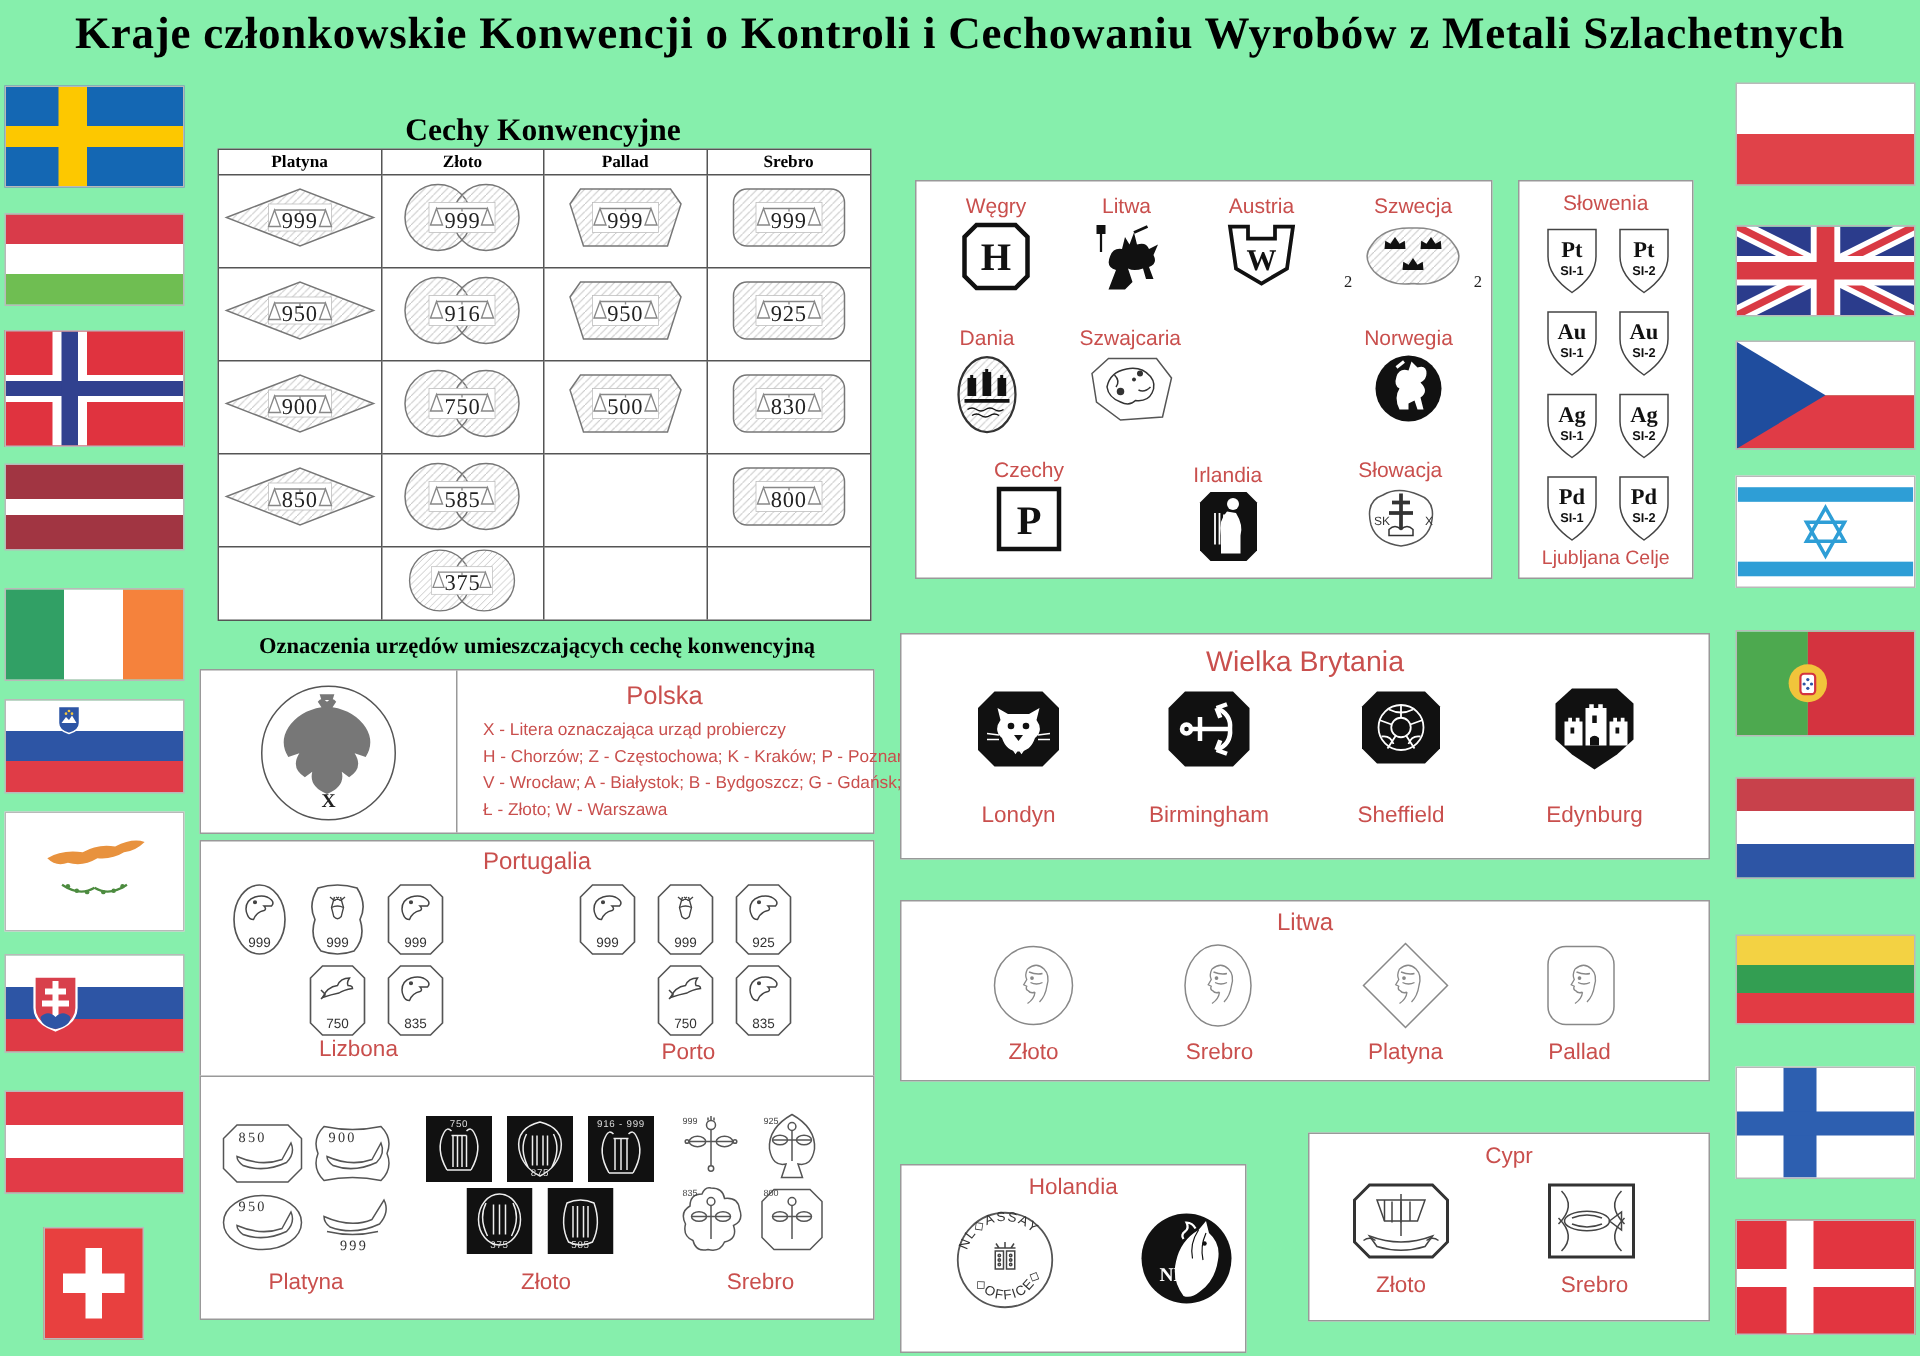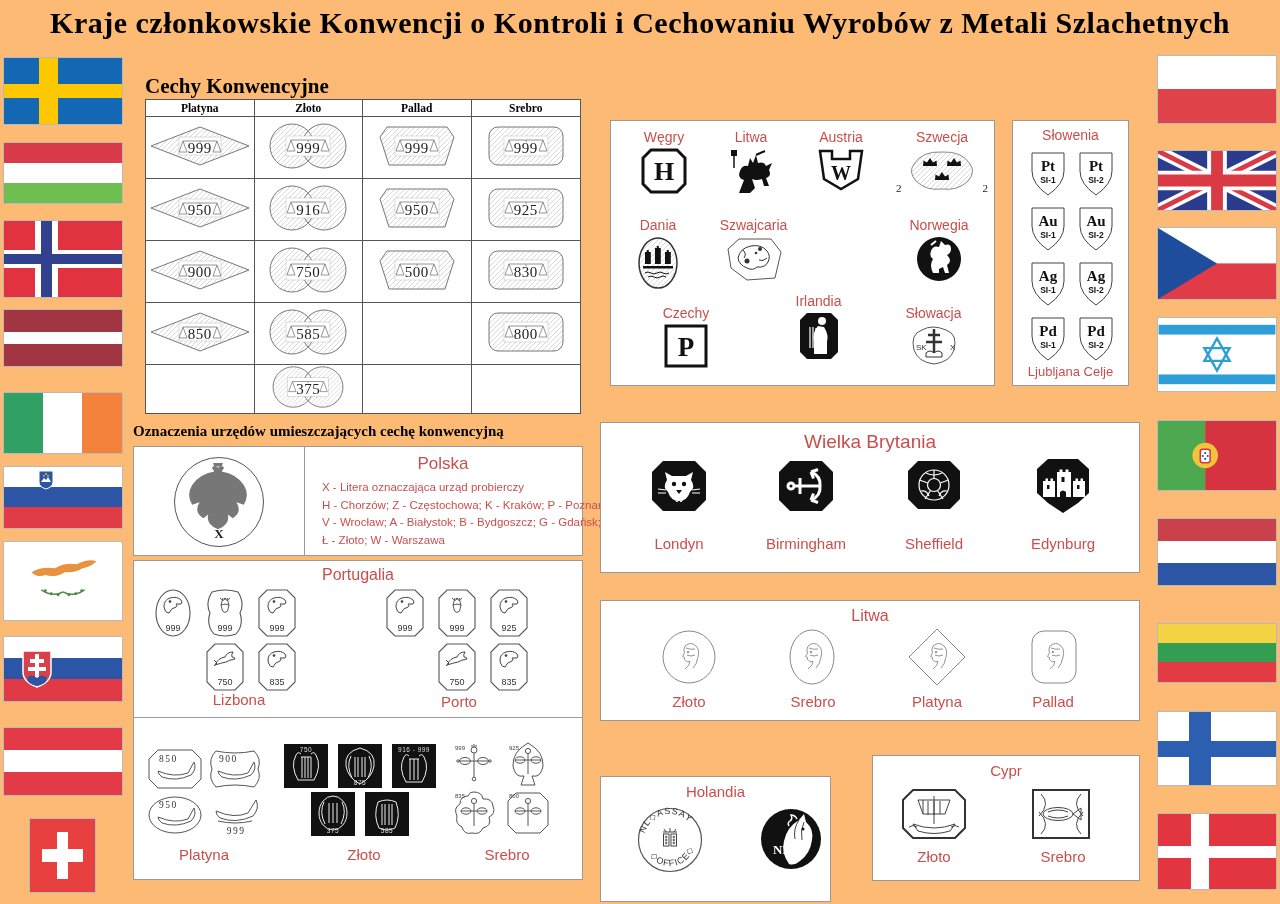--- a/index.html
+++ b/index.html
@@ -1,25 +1,25 @@
 <!DOCTYPE html>
 <html><head>
 <meta charset="utf-8">
 <style>
   html,body{margin:0;padding:0;background:#fff}
-  #page{position:relative;width:1280px;height:904px;background:#fdba74;overflow:hidden;font-family:"Liberation Sans",sans-serif}
+  #page{position:relative;width:1280px;height:904px;background:#86efac;overflow:hidden;font-family:"Liberation Sans",sans-serif}
   .abs{position:absolute}
   .h1{position:absolute;top:6px;left:0;right:0;text-align:center;font:bold 30px "Liberation Serif",serif;color:#000;letter-spacing:0.5px}
   .flag{position:absolute;left:3px;width:120px;border:1px solid #b9b9b9;box-sizing:border-box;overflow:hidden}
   .fr{left:1157px}
   .fbar{position:absolute}
   .box{position:absolute;border:1px solid #999;background:#fff;box-sizing:border-box}
   .rtitle{position:absolute;left:0;right:0;text-align:center;color:#c94f4d;font-size:16px}
   .rlabel{position:absolute;text-align:center;color:#c94f4d;font-size:15px}
-  .shead{position:absolute;font:bold 21px "Liberation Serif",serif;color:#000}
+  .shead{position:absolute;text-align:center;font:bold 21px "Liberation Serif",serif;color:#000}
   .ctable{position:absolute;left:145px;top:99px;width:434px;display:grid;grid-template-columns:repeat(4,1fr);grid-template-rows:17px 62px 62px 62px 62px 48px;border:1px solid #555;background:#fff}
   .ch{display:flex;align-items:center;justify-content:center;font:bold 11.5px "Liberation Serif",serif;border-right:1px solid #555;border-bottom:1px solid #555}
   .cc{display:flex;align-items:center;justify-content:center;border-right:1px solid #555;border-bottom:1px solid #555}
   .ctable>div:nth-child(4n){border-right:none}
   .nb{border-bottom:none!important}
   .cmark{position:relative;display:inline-block}
   .mk{fill:url(#hatch);stroke:#777;stroke-width:1}
   .num{position:absolute;inset:0;display:flex;align-items:center;justify-content:center;font:15px "Liberation Serif",serif;color:#222;letter-spacing:0.5px;padding-top:1px}
   .pmark{position:absolute;width:38px;height:48px}
   .pm{fill:#fff;stroke:#555;stroke-width:1.1}
@@ -548,21 +548,21 @@
     <div class="citem" style="left:288px;top:96px;width:80px"><div class="cm-label">Norwegia</div><svg width="46" height="46" viewBox="0 0 46 46">
           <circle cx="23" cy="23" r="22" fill="#111"></circle>
           <path fill="#fff" d="M17 37 Q13 29 17 23 Q13 21 15 15 Q17 9 23 11 L25 5 L29 9 Q35 7 35 13 Q35 17 31 19 Q37 25 31 29 L33 37 L29 37 L27 31 L23 33 L23 37 Z"></path>
           <path d="M15 9 L20 5" stroke="#fff" stroke-width="2"></path>
         </svg></div>
 
     <div class="citem" style="left:35px;top:184px;width:80px"><div class="cm-label">Czechy</div><svg width="44" height="44" viewBox="0 0 44 44">
           <rect x="2" y="2" width="40" height="40" fill="#fff" stroke="#111" stroke-width="3"></rect>
           <text x="22" y="32" text-anchor="middle" font-family="'Liberation Serif',serif" font-weight="bold" font-size="27" fill="#111">P</text>
         </svg></div>
-    <div class="citem" style="left:165px;top:172px;width:85px"><div class="cm-label">Irlandia</div><svg width="40" height="48" viewBox="0 0 40 48">
+    <div class="citem" style="left:165px;top:187px;width:85px"><div class="cm-label">Irlandia</div><svg width="40" height="48" viewBox="0 0 40 48">
           <polygon points="8,1 32,1 39,8 39,40 32,47 8,47 1,40 1,8" fill="#111"></polygon>
           <g fill="#fff">
             <circle cx="23" cy="9" r="4"></circle>
             <path d="M19 14 Q13 20 15 30 L15 42 L28 42 L28 30 Q30 23 25 15 Z"></path>
           </g>
           <path d="M11 15 L11 36 M14 15 L14 36 M17 16 L17 34" stroke="#fff" stroke-width="1.2"></path>
         </svg></div>
     <div class="citem" style="left:275px;top:184px;width:95px"><div class="cm-label">Słowacja</div><svg width="52" height="44" viewBox="0 0 52 44">
           <path d="M6 26 Q2 10 14 6 Q24 0 38 6 Q50 10 46 26 Q42 38 26 40 Q10 38 6 26 Z" fill="#fff" stroke="#555"></path>
           <g stroke="#333" stroke-width="2.5" fill="none">

